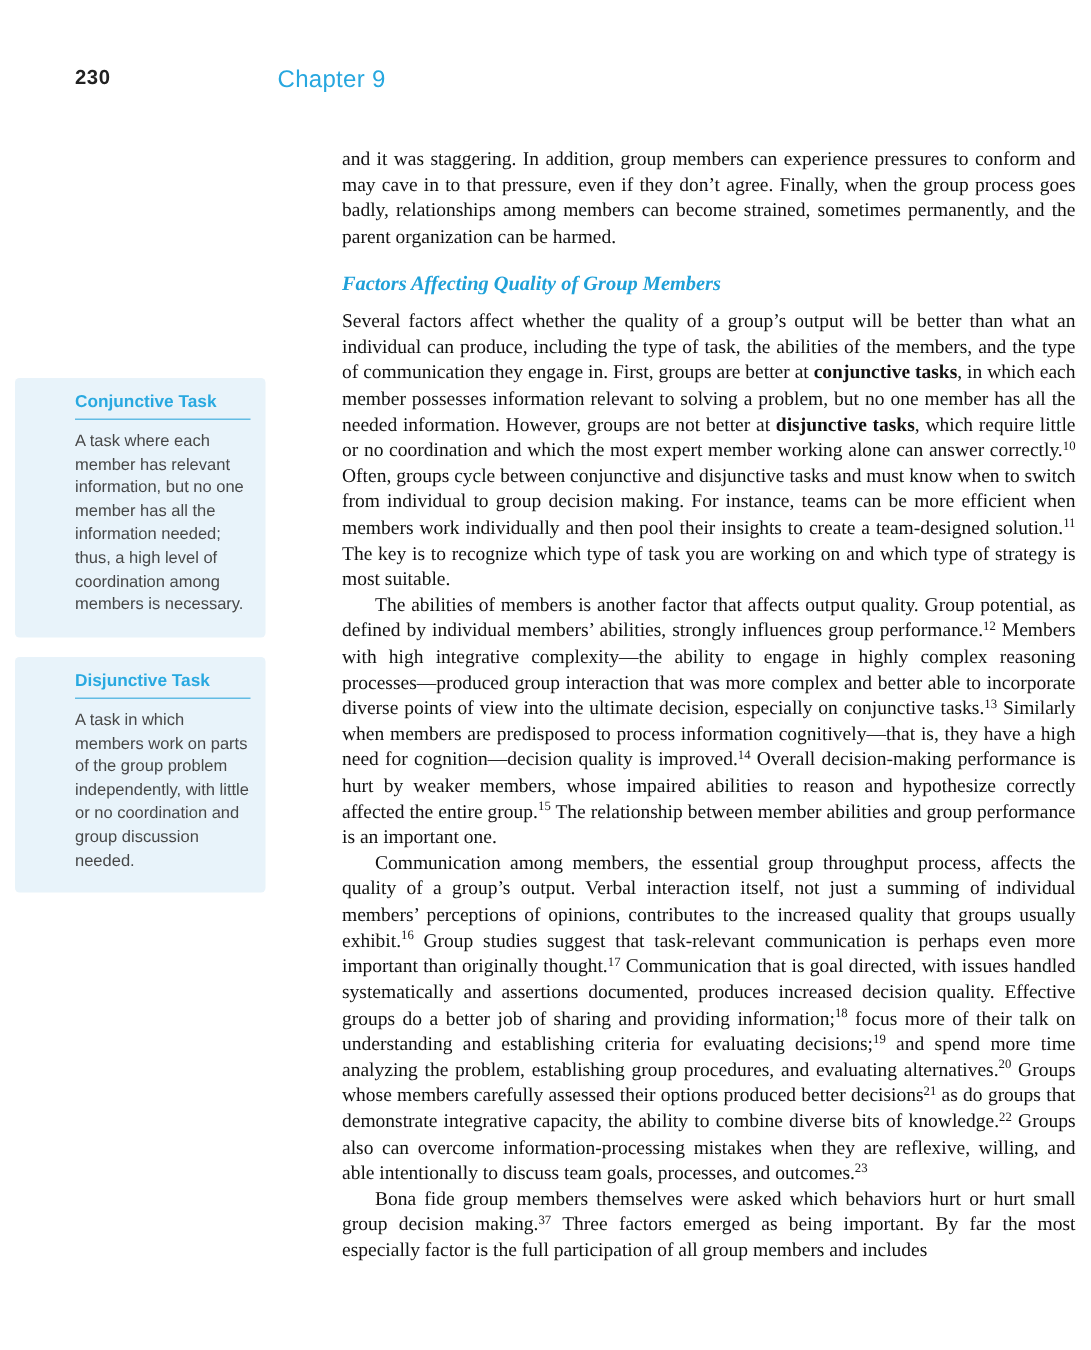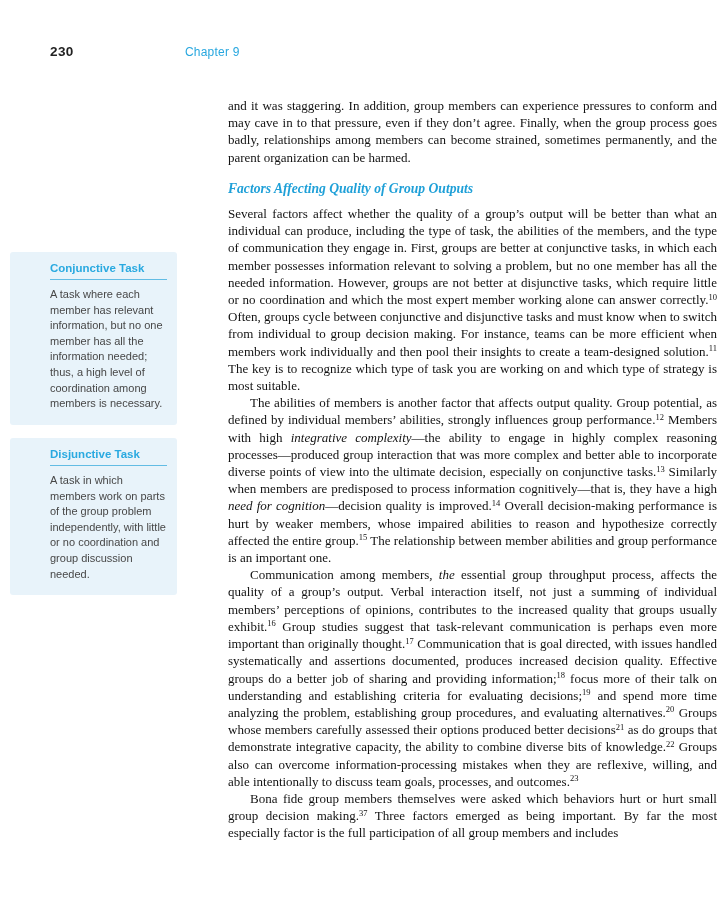--- a/index.html
+++ b/index.html
@@ -10,21 +10,21 @@
   
   .page-header{position:absolute;top:44px;left:0;width:590px;height:20px;}
   .page-number{
     position:absolute;left:50px;top:0;
     font-family:"Liberation Sans","DejaVu Sans",sans-serif;
     font-weight:bold;font-size:13.5px;color:#222222;letter-spacing:.4px;
   }
   .running-head{
     position:absolute;left:185px;top:1px;
     font-family:"Liberation Sans","DejaVu Sans",sans-serif;
-    font-size:12px;color:#27a7df;letter-spacing:.2px;
+    font-size:16px;color:#27a7df;letter-spacing:.2px;
   }
   
   .sidebar{position:absolute;left:0;top:0;width:180px;height:900px;}
   .def-box{
     position:absolute;left:10px;width:167px;box-sizing:border-box;
     background:#e8f3fa;border-radius:3px;
     padding:10px 10px 13px 40px;
   }
   .def-box.box-1{top:252px;}
   .def-box.box-2{top:438px;}
@@ -45,22 +45,22 @@
     margin-left:48px;
   }
   .main-column p.body-para{margin:0;}
   .main-column p.body-para.indent{text-indent:22px;}
   .section-heading{
     font-family:"Liberation Serif","DejaVu Serif",serif;
     font-weight:bold;font-style:italic;
     font-size:13.6px;color:#1fa0d8;
     margin:14px 0 8px 0;text-align:left;
   }
-  .b{font-weight:normal;}
-  .i{font-style:italic;}
+  .b{font-weight:bold;}
+  .i{}
   sup.supref{font-size:8.5px;line-height:0;vertical-align:baseline;position:relative;top:-4.5px;}
 </style>
 </head>
 <body>
 
 <div class="page-header">
   <div class="page-number">230</div>
   <div class="running-head">Chapter 9</div>
 </div>
 
@@ -70,18 +70,18 @@
     <div class="def-body">A task in which members work on parts of the group problem independently, with little or no coordination and group discussion needed.</div>
   </div>
   <div class="def-box box-1">
     <div class="def-title">Conjunctive Task</div>
     <div class="def-body">A task where each member has relevant information, but no one member has all the information needed; thus, a high level of coordination among members is necessary.</div>
   </div>
 </div>
 
 <div class="main-column">
     <p class="body-para"><span>and it was staggering. In addition, group members can experience pressures to conform and may cave in to that pressure, even if they don’t agree. Finally, when the group process goes badly, relationships among members can become strained, sometimes permanently, and the parent organization can be harmed.</span></p>
-    <div class="section-heading">Factors Affecting Quality of Group Outputs</div>
+    <div class="section-heading">Factors Affecting Quality of Group Members</div>
     <p class="body-para"><span>Several factors affect whether the quality of a group’s output will be better than what an individual can produce, including the type of task, the abilities of the members, and the type of communication they engage in. First, groups are better at </span><span class="b">conjunctive tasks</span><span>, in which each member possesses information relevant to solving a problem, but no one member has all the needed information. However, groups are not better at </span><span class="b">disjunctive tasks</span><span>, which require little or no coordination and which the most expert member working alone can answer correctly.</span><sup class="supref">10</sup><span> Often, groups cycle between conjunctive and disjunctive tasks and must know when to switch from individual to group decision making. For instance, teams can be more efficient when members work individually and then pool their insights to create a team-designed solution.</span><sup class="supref">11</sup><span> The key is to recognize which type of task you are working on and which type of strategy is most suitable.</span></p>
     <p class="body-para indent"><span>The abilities of members is another factor that affects output quality. Group potential, as defined by individual members’ abilities, strongly influences group performance.</span><sup class="supref">12</sup><span> Members with high </span><span class="i">integrative complexity</span><span>—the ability to engage in highly complex reasoning processes—produced group interaction that was more complex and better able to incorporate diverse points of view into the ultimate decision, especially on conjunctive tasks.</span><sup class="supref">13</sup><span> Similarly when members are predisposed to process information cognitively—that is, they have a high </span><span class="i">need for cognition</span><span>—decision quality is improved.</span><sup class="supref">14</sup><span> Overall decision-making performance is hurt by weaker members, whose impaired abilities to reason and hypothesize correctly affected the entire group.</span><sup class="supref">15</sup><span> The relationship between member abilities and group performance is an important one.</span></p>
     <p class="body-para indent"><span>Communication among members, </span><span class="i">the</span><span> essential group throughput process, affects the quality of a group’s output. Verbal interaction itself, not just a summing of individual members’ perceptions of opinions, contributes to the increased quality that groups usually exhibit.</span><sup class="supref">16</sup><span> Group studies suggest that task-relevant communication is perhaps even more important than originally thought.</span><sup class="supref">17</sup><span> Communication that is goal directed, with issues handled systematically and assertions documented, produces increased decision quality. Effective groups do a better job of sharing and providing information;</span><sup class="supref">18</sup><span> focus more of their talk on understanding and establishing criteria for evaluating decisions;</span><sup class="supref">19</sup><span> and spend more time analyzing the problem, establishing group procedures, and evaluating alternatives.</span><sup class="supref">20</sup><span> Groups whose members carefully assessed their options produced better decisions</span><sup class="supref">21</sup><span> as do groups that demonstrate integrative capacity, the ability to combine diverse bits of knowledge.</span><sup class="supref">22</sup><span> Groups also can overcome information-processing mistakes when they are reflexive, willing, and able intentionally to discuss team goals, processes, and outcomes.</span><sup class="supref">23</sup></p>
     <p class="body-para indent"><span>Bona fide group members themselves were asked which behaviors hurt or hurt small group decision making.</span><sup class="supref">37</sup><span> Three factors emerged as being important. By far the most especially factor is the full participation of all group members and includes</span></p>
   </div>
 
 </body></html>

